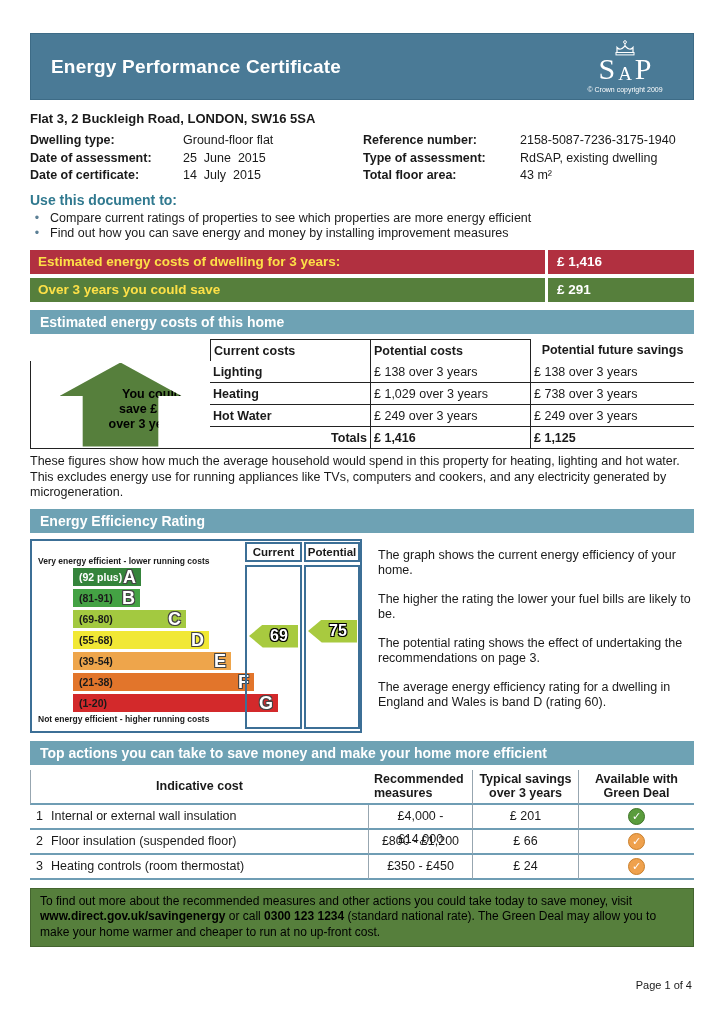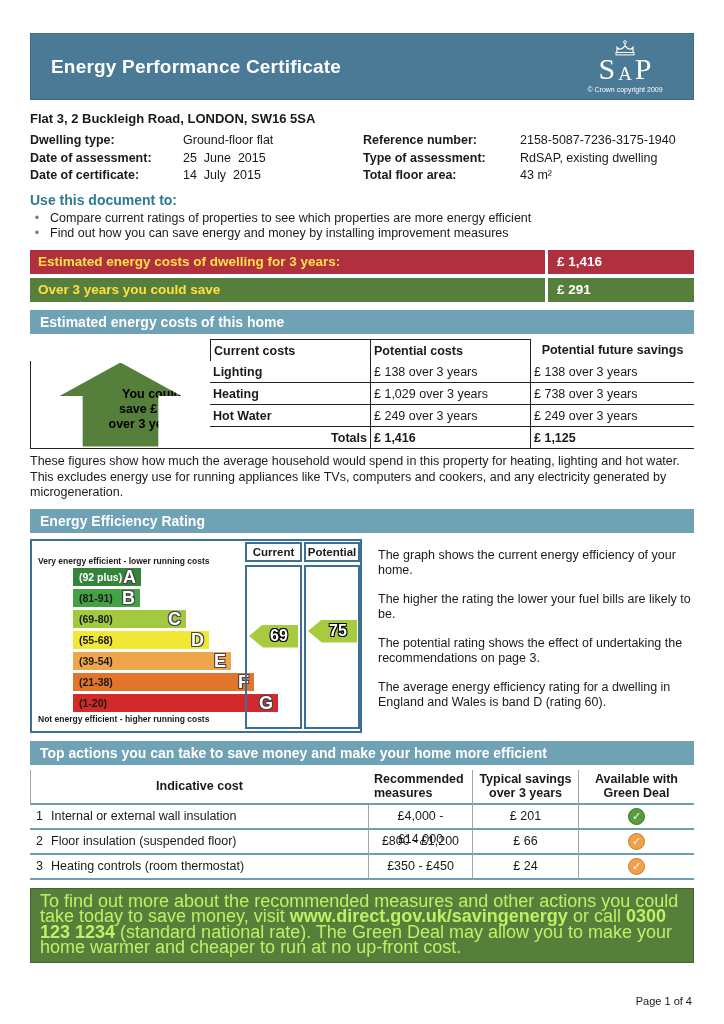--- a/index.html
+++ b/index.html
@@ -91,22 +91,22 @@
   .at-h.first { justify-content:flex-start; text-align:left; }
   .at-vline { border-left:1px solid #97a6b0; }
   .at-c { height:25px; line-height:23px; padding:0 6px; border-bottom:2px solid #6f9db4; }
   .at-center { text-align:center; }
   .at-num { display:inline-block; width:15px; }
   .badge-cell { display:flex; align-items:center; justify-content:center; }
   .badge { width:17px; height:17px; border-radius:50%; border:1px solid #888; color:#fff;
            font-size:11px; line-height:15px; text-align:center; font-weight:bold; }
 
   
-  .green-box { margin-top:8px; background:#567f3c; border:1px solid #44652f; color:#bef264;
-               padding:5px 9px 6px 9px; font-size:18px; line-height:15.5px; }
+  .green-box { margin-top:8px; background:#567f3c; border:1px solid #44652f; color:#000000;
+               padding:5px 9px 6px 9px; font-size:12px; line-height:15.5px; }
   .green-box b { font-weight:bold; }
   .page-num { margin-top:32px; text-align:right; font-size:11px; padding-right:2px; }
 </style>
 </head>
 <body>
 
 <div class="page">
 
   <div class="hdr">
     <div class="hdr-title">Energy Performance Certificate</div>

